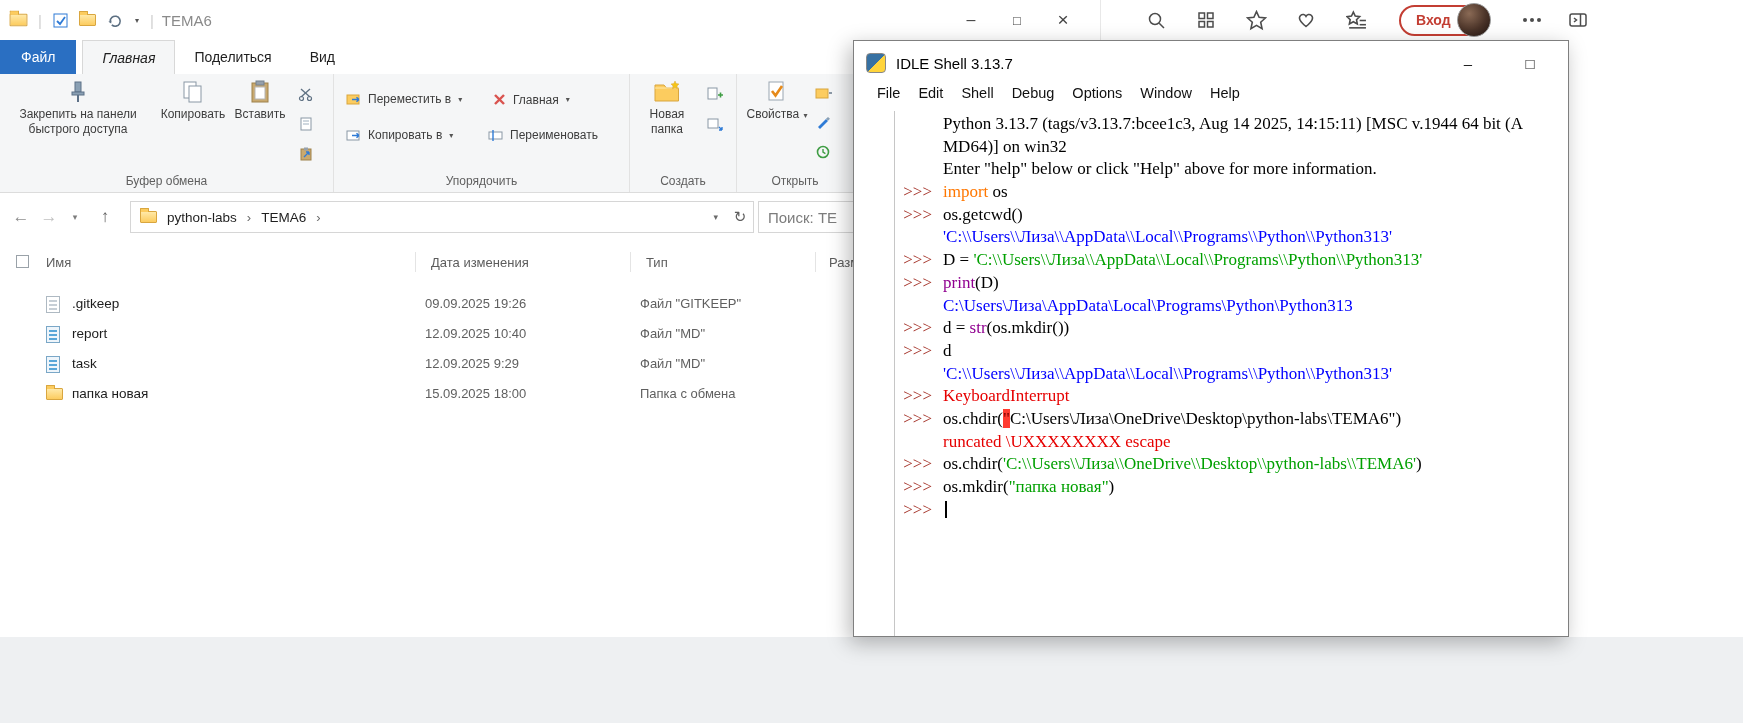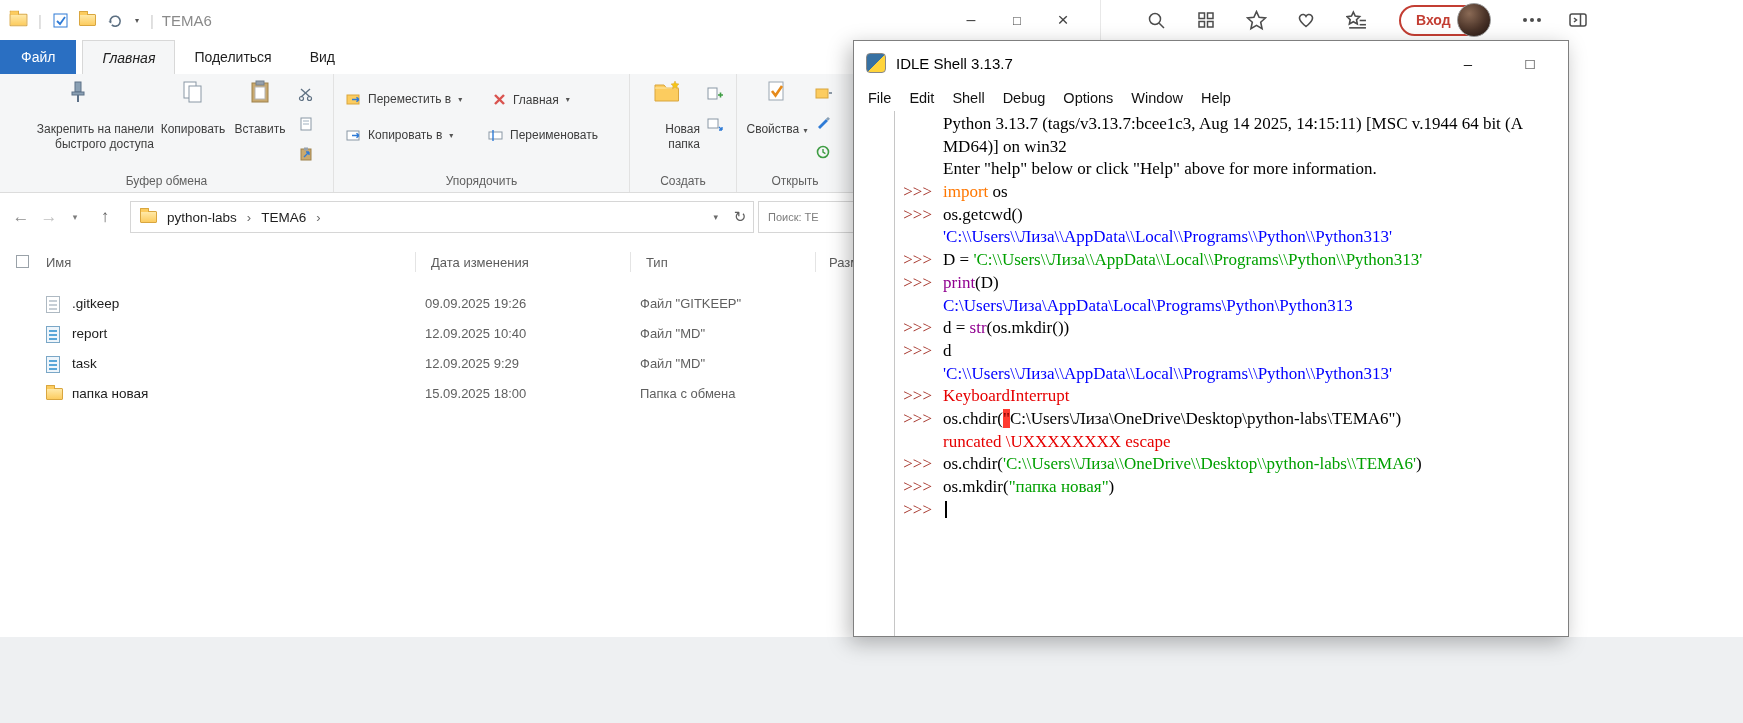--- a/index.html
+++ b/index.html
@@ -31,42 +31,42 @@
   .tab-file{background:#2a6fc2;color:#fff;padding:0 21px;display:flex;align-items:center;font-size:14px;}
   .tab{padding:0 19px;display:flex;align-items:center;font-size:14px;color:#1f1f1f;}
   .tab.active{background:#f5f6f7;border:1px solid #d8d8d8;border-bottom:none;font-style:italic;}
 
   
   .ribbon{position:absolute;top:74px;left:0;right:0;height:119px;background:#f5f6f7;border-bottom:1px solid #dcdcdc;}
   .rgroup{position:absolute;top:0;bottom:0;border-right:1px solid #e2e2e2;}
   .g1{left:0;width:334px;} .g2{left:334px;width:296px;} .g3{left:630px;width:107px;} .g4{left:737px;width:363px;border-right:none;}
   .rgroup-label{position:absolute;bottom:4px;left:0;right:0;text-align:center;font-size:12px;color:#5f5f5f;}
   .g4 .rgroup-label{left:0;width:116px;right:auto;}
-  .rbig{position:absolute;display:flex;flex-direction:column;align-items:center;gap:17px;font-size:12px;color:#3d3d3d;line-height:1.25;text-align:right;}
+  .rbig{position:absolute;display:flex;flex-direction:column;align-items:center;gap:2px;font-size:12px;color:#3d3d3d;line-height:1.25;text-align:center;}
   .pin-btn{left:2px;top:5px;width:152px;}
   .copy-btn{left:156px;top:5px;width:74px;}
   .paste-btn{left:230px;top:5px;width:60px;}
   .rstack{position:absolute;display:flex;flex-direction:column;gap:10px;}
   .rstack1{left:298px;top:12px;} .rstack3{left:76px;top:12px;} .rstack4{left:78px;top:12px;}
   .rsmall{position:absolute;display:flex;align-items:center;gap:6px;font-size:12px;color:#3d3d3d;white-space:nowrap;}
   .move-btn{left:12px;top:18px;} .copyto-btn{left:12px;top:54px;}
   .del-btn{left:158px;top:18px;} .rename-btn{left:154px;top:54px;}
   .newfolder-btn{left:4px;top:5px;width:66px;}
   .props-btn{left:8px;top:5px;width:64px;}
   .caret-down{font-size:8px;color:#555;margin-left:1px;}
 
   
   .addr{position:absolute;top:193px;left:0;right:0;height:48px;background:#fff;}
   .nav{position:absolute;top:50%;transform:translateY(-50%);font-size:17px;width:26px;text-align:center;color:#8f8f8f;}
   .nav-back{left:8px;} .nav-fwd{left:36px;color:#c0c0c0;} .nav-chev{left:62px;font-size:9px;color:#7d7d7d;} .nav-up{left:92px;color:#5f5f5f;}
   .crumb-box{position:absolute;left:130px;top:8px;width:598px;height:32px;border:1px solid #d6d6d6;display:flex;align-items:center;padding:0 9px;font-size:13.5px;color:#1f1f1f;background:#fff;}
   .crumb-sep{color:#6a6a6a;margin:0 10px;font-size:13px;}
   .crumb-caret{margin-left:auto;font-size:9px;color:#6a6a6a;}
   .refresh-box{position:absolute;left:727px;top:8px;width:27px;height:32px;border:1px solid #d6d6d6;border-left:none;display:flex;align-items:center;justify-content:center;color:#5f5f5f;font-size:15px;background:#fff;}
-  .search-box{position:absolute;left:758px;top:8px;width:130px;height:32px;border:1px solid #d6d6d6;display:flex;align-items:center;padding:0 9px;color:#7c7c7c;font-size:11px;background:#fff;}
+  .search-box{position:absolute;left:758px;top:8px;width:130px;height:32px;border:1px solid #d6d6d6;display:flex;align-items:center;padding:0 9px;color:#7c7c7c;font-size:15px;background:#fff;}
 
   
   .list{position:absolute;top:241px;left:0;right:0;bottom:0;background:#fff;}
   .hd{position:absolute;top:14px;font-size:13px;color:#5c5c5c;margin-left:6px;}
   .hd-name{left:40px;} .hd-date{left:425px;} .hd-type{left:640px;} .hd-size{left:823px;}
   .hd-check{position:absolute;left:16px;top:14px;width:13px;height:13px;border:1px solid #9aa2a9;background:#fff;}
   .hd-sep{position:absolute;top:11px;width:1px;height:20px;background:#e4e4e4;}
   .sep1{left:415px;} .sep2{left:630px;} .sep3{left:815px;}
   .file-rows{position:absolute;top:48px;left:0;right:0;}
   .file-row{position:relative;height:30px;}
@@ -92,21 +92,21 @@
   .dots-icon{position:relative;width:18px;height:4px;margin-left:6px;}
   .dots-icon i{position:absolute;left:0;top:0;width:4px;height:4px;border-radius:50%;background:#4c4c4c;box-shadow:7px 0 0 #4c4c4c,14px 0 0 #4c4c4c;}
 
   
   .idle{position:absolute;left:853px;top:40px;width:716px;height:597px;background:#fff;border:1px solid #7f7f7f;box-shadow:-4px 6px 20px rgba(0,0,0,.28);z-index:5;}
   .idle-titlebar{position:absolute;top:0;left:0;right:0;height:44px;display:flex;align-items:center;padding-left:12px;background:#fff;}
   .idle-icon{width:20px;height:20px;border-radius:4px;position:relative;overflow:hidden;background:linear-gradient(135deg,#3771a2 0 50%,#ffd43b 50% 100%);border:1px solid #888;}
   .idle-title{font-size:15px;margin-left:10px;color:#000;}
   .idle-controls{position:absolute;right:28px;top:0;height:44px;display:flex;gap:42px;align-items:center;color:#222;}
   .idle-ctl{font-size:15px;width:20px;text-align:center;}
-  .idle-menubar{position:absolute;top:44px;left:0;right:0;height:26px;display:flex;align-items:center;padding-left:5px;}
+  .idle-menubar{position:absolute;top:44px;left:0;right:0;height:26px;display:flex;padding-left:14px;}
   .menu-item{padding:0 9px;font-size:14.5px;color:#111;}
   .console{position:absolute;top:70px;left:0;right:0;bottom:0;font-family:Liberation Serif, serif;font-size:17px;overflow:hidden;padding-top:2px;padding-left:44px;}
   .gutter-line{position:absolute;left:40px;top:0;bottom:0;width:1px;background:#c6c6c6;}
   .con-row{display:flex;height:22.7px;line-height:22.7px;white-space:pre;}
   .gutter{width:40px;flex:0 0 40px;text-align:right;padding-right:6px;color:#a5342a;}
   .code{padding-left:5px;flex:1;overflow:hidden;}
   .seg-p{color:#000000;}
   .seg-o{color:#0000ff;}
   .seg-s{color:#00a000;}
   .seg-k{color:#ff7700;}

